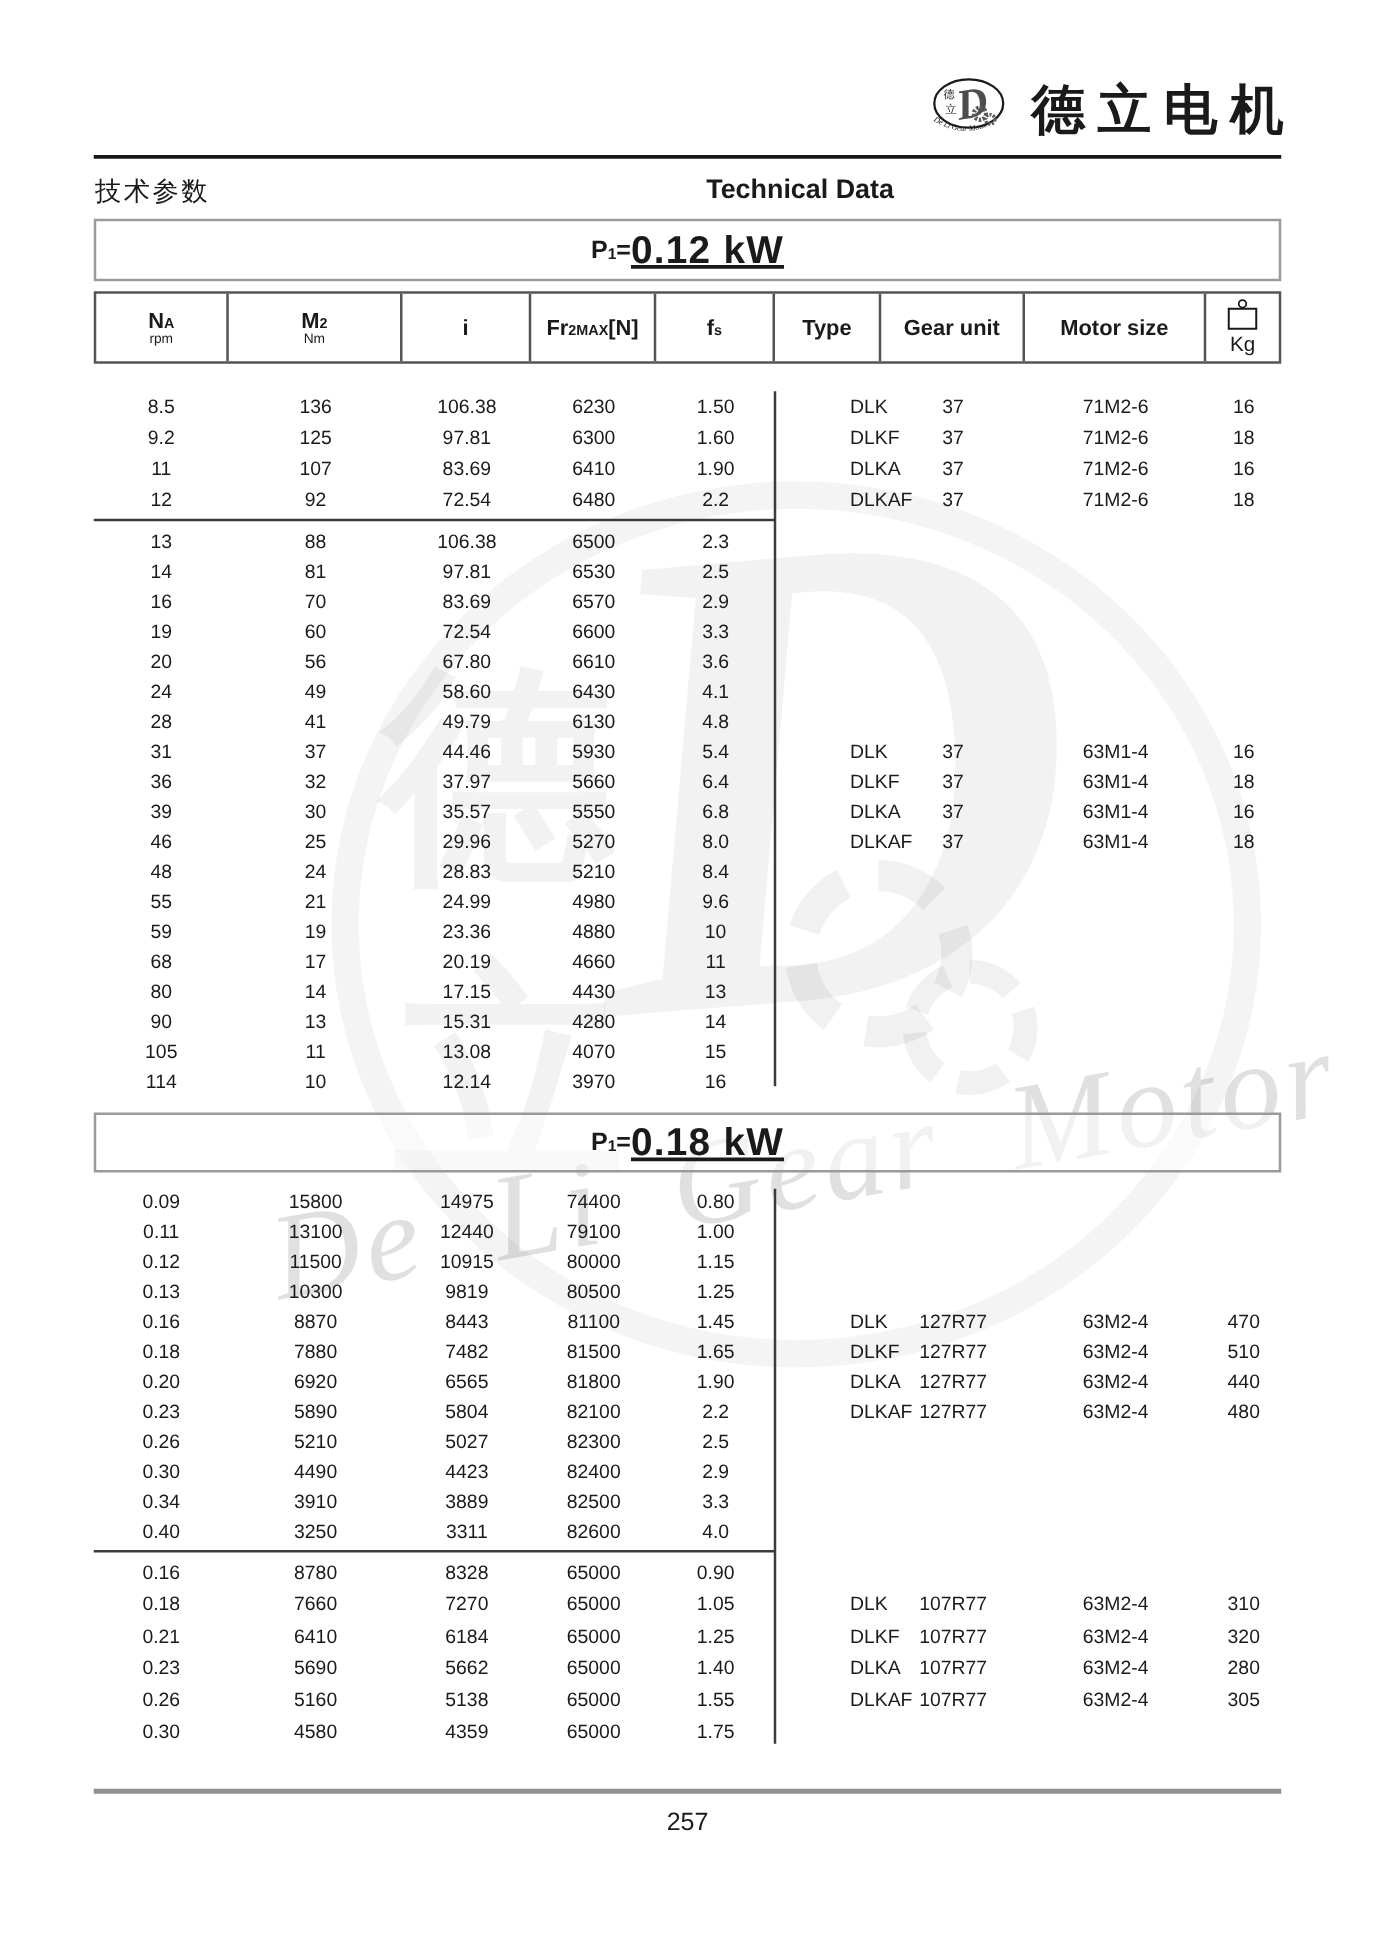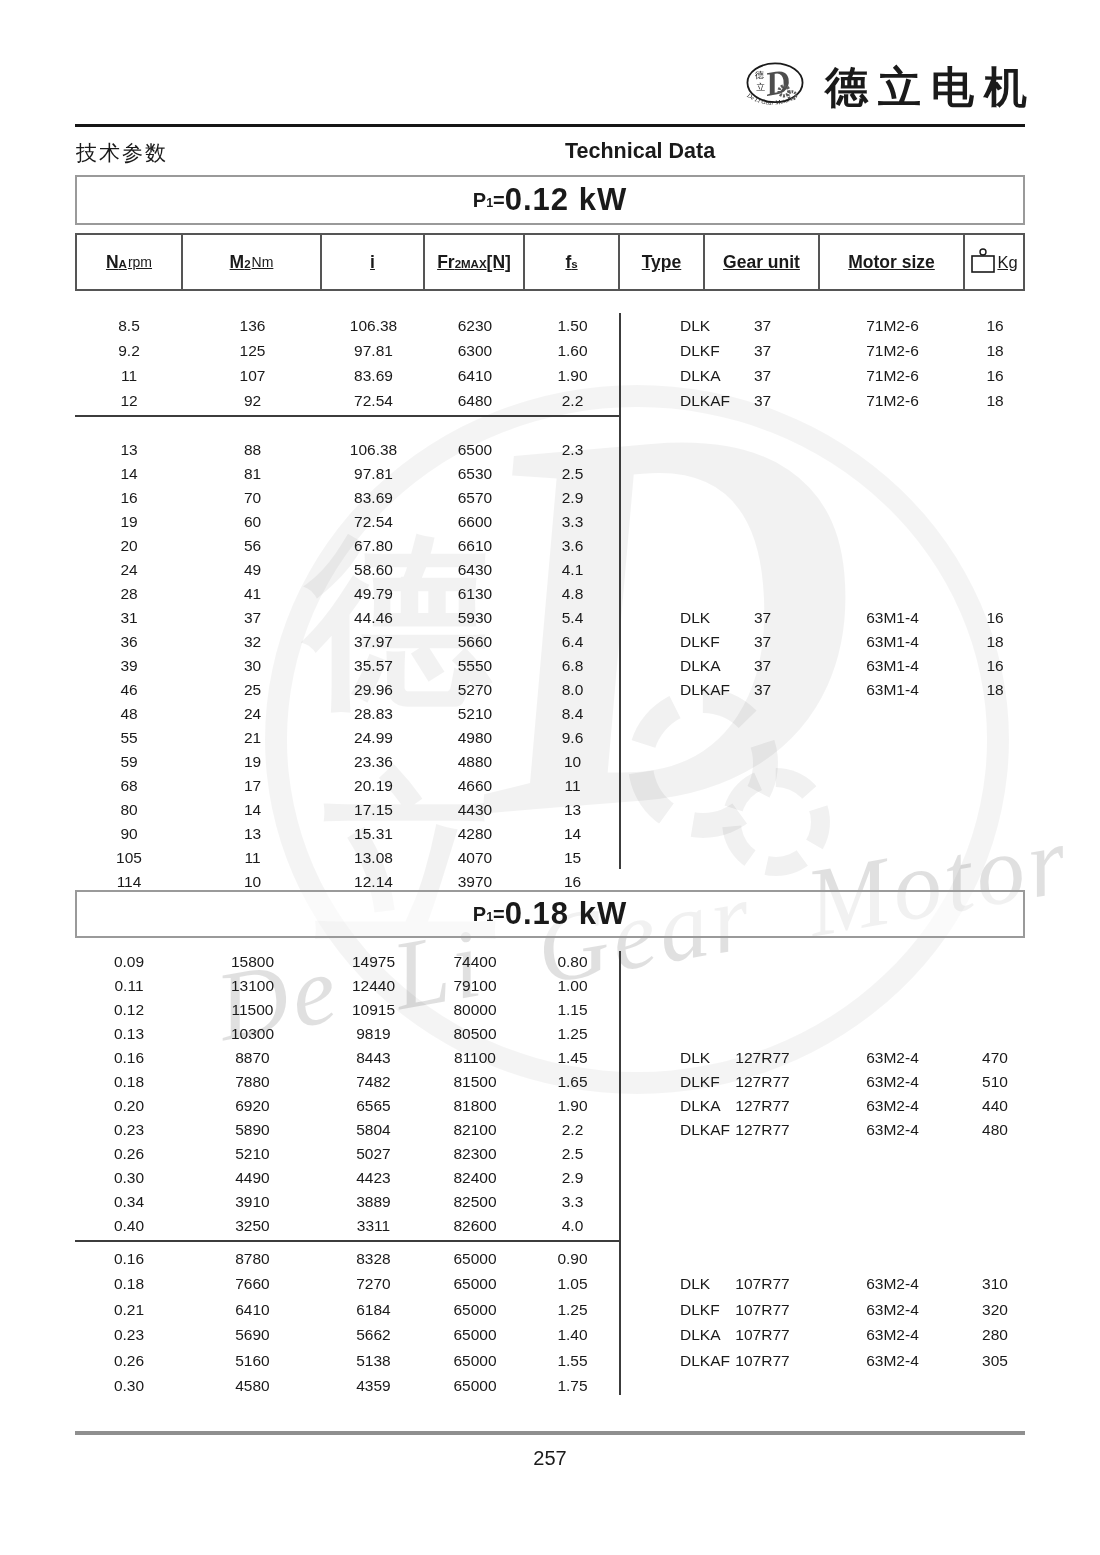--- a/index.html
+++ b/index.html
@@ -31,43 +31,43 @@
   .sub-right{left:565px;top:139px;width:200px;font-size:21.5px;font-weight:bold;}
 
   
   .tbox{left:75px;width:950px;height:50px;border:2px solid #9a9a9a;box-sizing:border-box;
         display:flex;align-items:center;justify-content:center;background:rgba(255,255,255,0.55);z-index:1;}
   .tbox-1{top:175px;}
   .tbox-2{top:890px;height:48px;}
   .tp{font-weight:bold;font-size:20px;}
   .tsub{font-weight:bold;font-size:12.5px;position:relative;bottom:-3px;}
   .teq{font-weight:bold;font-size:20px;}
-  .tval{font-weight:bold;font-size:31px;letter-spacing:1px;}
+  .tval{font-weight:bold;font-size:31px;letter-spacing:1px;text-decoration:underline;}
 
   
   .htable{left:75px;top:233px;width:950px;height:58px;border:2px solid #555;box-sizing:border-box;
           display:grid;grid-template-columns:106px 139px 103px 100px 95px 85px 115px 145px 58px;z-index:1;background:transparent;}
-  .hcell{border-right:2px solid #555;display:flex;flex-direction:row;align-items:center;justify-content:center;gap:1px;text-decoration:underline;}
+  .hcell{border-right:2px solid #555;display:flex;flex-direction:column;align-items:center;justify-content:center;gap:1px;}
   .hcell:last-child{border-right:none;}
   .hmain{font-weight:bold;font-size:17.5px;line-height:1.05;white-space:nowrap;}
   .hsub{font-size:11.5px;font-weight:bold;}
-  .hunit{font-size:14px;line-height:1.05;}
+  .hunit{font-size:11px;line-height:1.05;}
   .kg-label{font-size:16.5px;line-height:1;}
 
   
   .data-area{left:75px;width:950px;z-index:1;}
   .data-1{top:291px;height:590px;}
   .data-2{top:938px;height:465px;}
   .vdiv{position:absolute;width:2px;background:#3c3c3c;}
   .data-1 .vdiv{left:544px;top:22px;height:556px;}
   .data-2 .vdiv{left:544px;top:13px;height:444px;}
   .block{position:relative;}
   .b11{padding-top:22px;}
   .b21{padding-top:12px;}
-  .b12{margin-top:21px;}
+  .b12{margin-top:5px;}
   .b22{margin-top:4px;}
   .sep{width:545px;border-top:2px solid #3c3c3c;margin-top:2px;}
   .trow{display:grid;grid-template-columns:108px 139px 103px 100px 95px 85px 115px 145px 60px;align-items:center;}
   .b11 .trow{height:25px;}
   .b12 .trow{height:24px;}
   .b21 .trow{height:24px;}
   .b22 .trow{height:25.5px;}
   .c{text-align:center;font-size:15.5px;white-space:nowrap;}
   .c-type{text-align:left;padding-left:60px;}
 

